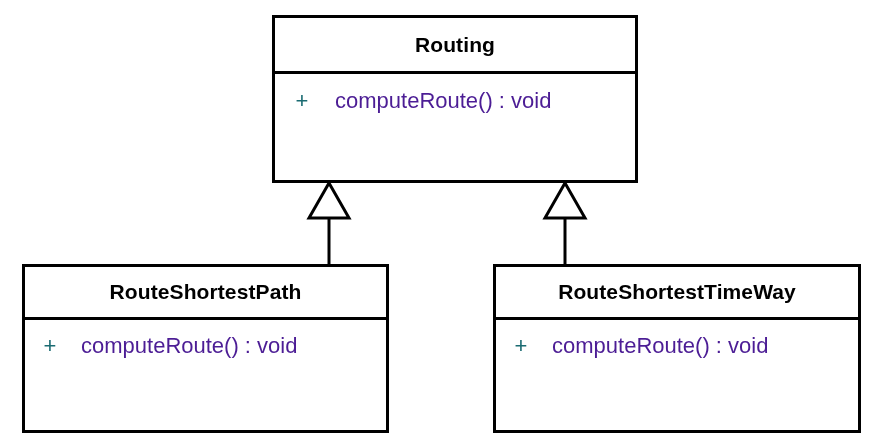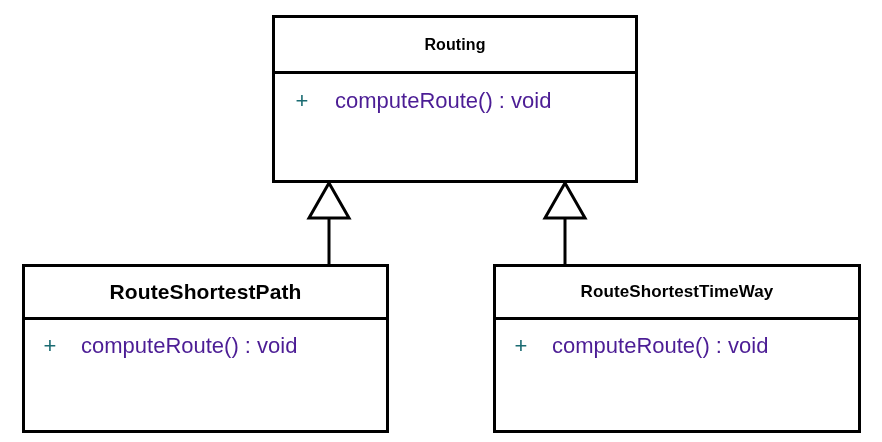--- a/index.html
+++ b/index.html
@@ -74,21 +74,21 @@
 
   
   #class-routing {
     left: 272px;
     top: 15px;
     width: 366px;
     height: 168px;
   }
   #class-routing .uml-class-name {
     height: 53px;
-    font-size: 16px;
+    font-size: 21px;
     border-radius: 13px;
   }
   #class-routing .uml-member {
     left: 12px;
     top: 14px;
     font-size: 22px;
   }
   #class-routing .uml-visibility { width: 30px; }
   #class-routing .uml-signature { margin-left: 18px; }
 
@@ -113,21 +113,21 @@
 
   
   #class-shortest-time-way {
     left: 493px;
     top: 264px;
     width: 368px;
     height: 169px;
   }
   #class-shortest-time-way .uml-class-name {
     height: 50px;
-    font-size: 17px;
+    font-size: 21px;
   }
   #class-shortest-time-way .uml-member {
     left: 10px;
     top: 13px;
     font-size: 22px;
   }
   #class-shortest-time-way .uml-visibility { width: 30px; }
   #class-shortest-time-way .uml-signature { margin-left: 16px; }
 </style>
 </head>

